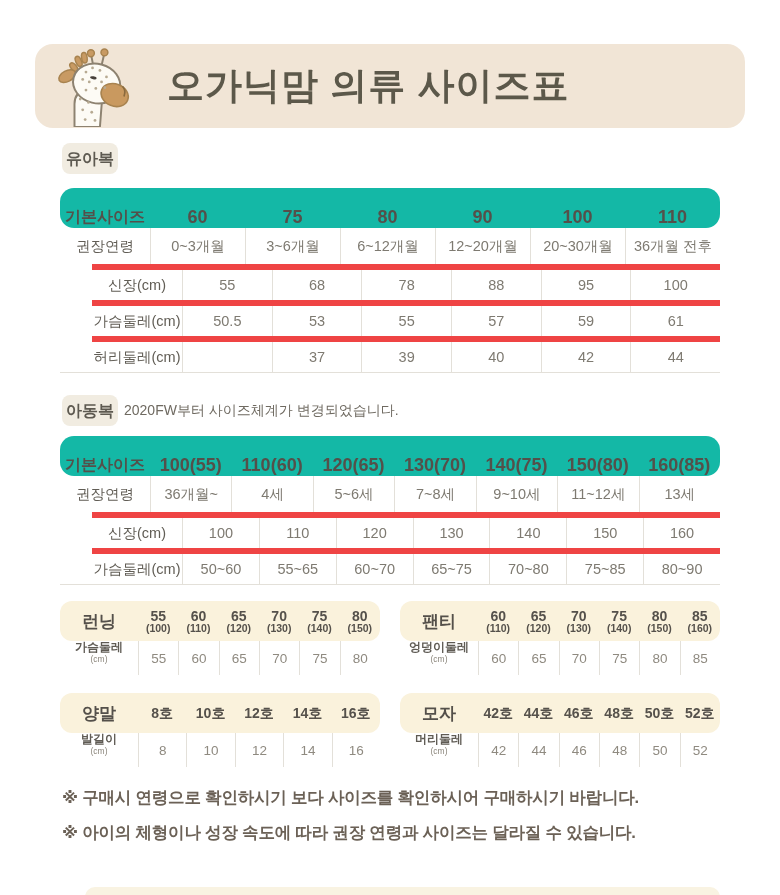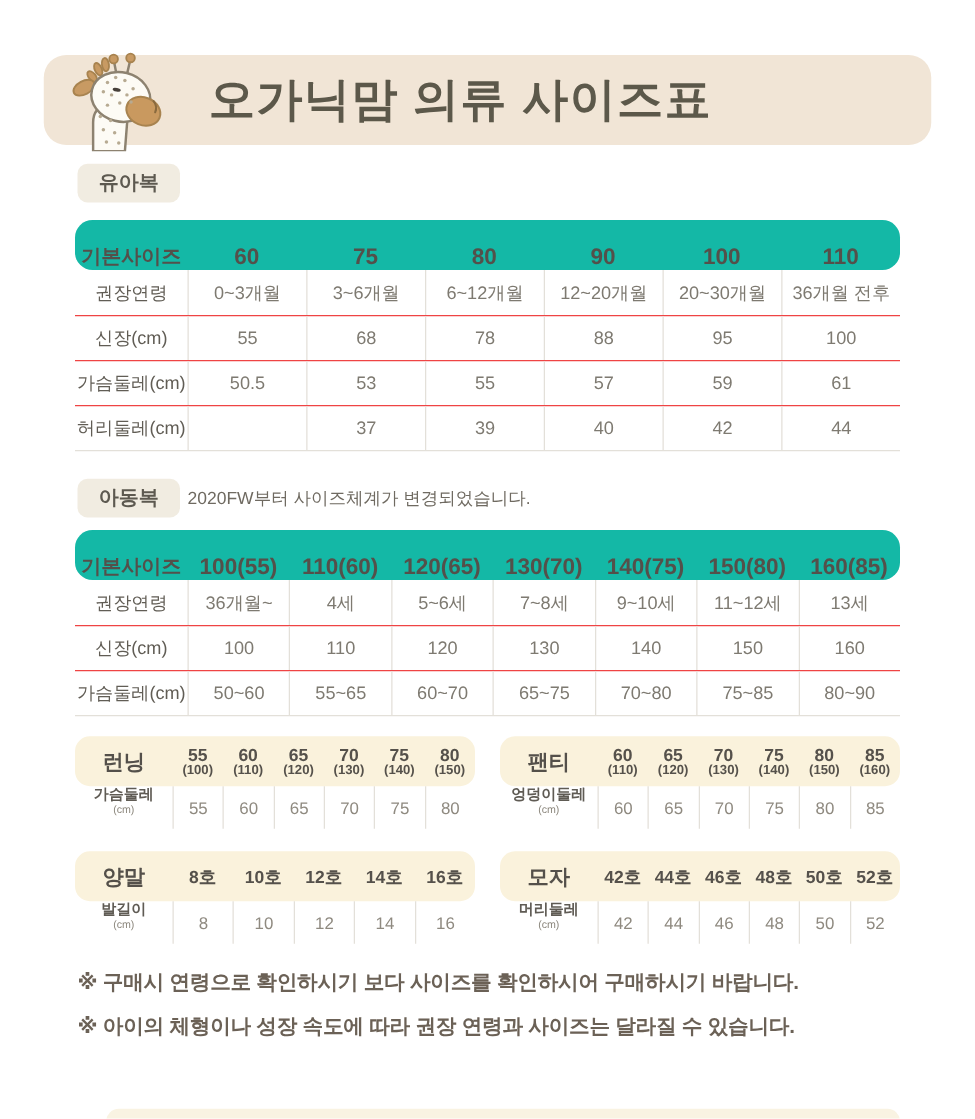--- a/index.html
+++ b/index.html
@@ -11,42 +11,42 @@
     height: 895px;
     background: #ffffff;
     overflow: hidden;
     font-family: "Liberation Sans", "DejaVu Sans", sans-serif;
     color: #5c584a;
   }
 
   
   .banner {
     margin: 44px 35px 0;
-    height: 72px;
+    height: 84px;
     background: #f1e5d6;
     border-radius: 18px;
     display: flex;
     align-items: center;
   }
   .giraffe { width: 92px; height: 82px; margin-left: 14px; flex: none; }
   .title {
     font-size: 37px;
     font-weight: bold;
     color: #5c584a;
     letter-spacing: 1px;
     margin-left: 26px;
     white-space: nowrap;
   }
 
   
   .badge {
     display: inline-block;
     background: #f1ece1;
     border-radius: 8px;
-    padding: 6px 17px;
+    padding: 6px 4px;
     font-size: 16px;
     font-weight: bold;
     color: #5d5950;
     line-height: 1.2;
   }
   .infant-head { margin: 15px 0 0 62px; }
   .child-head  { margin: 22px 0 0 62px; display: flex; align-items: center; gap: 6px; }
   .child-note  { font-size: 14px; color: #6f6a61; }
 
   
@@ -62,21 +62,21 @@
   .bt-hcell {
     flex: 1;
     text-align: center;
     font-weight: bold;
     font-size: 18px;
     color: #54504a;
   }
   .bt-hcell.first { flex: 0 0 90px; font-size: 16px; }
   .bt-body { border-bottom: 1px solid #e3e0d9; }
   .bt-row { display: flex; height: 36px; }
-  .bt-row + .bt-row { border-top: 1px solid #ef4444; }
+  .bt-row + .bt-row { border-top: 6px solid #ef4444; margin-left: 32px; }
   .bt-cell {
     flex: 1;
     display: flex;
     align-items: center;
     justify-content: center;
     font-size: 14.5px;
     color: #7e7a71;
     border-left: 1px solid #e3e0d9;
   }
   .bt-cell.first {

